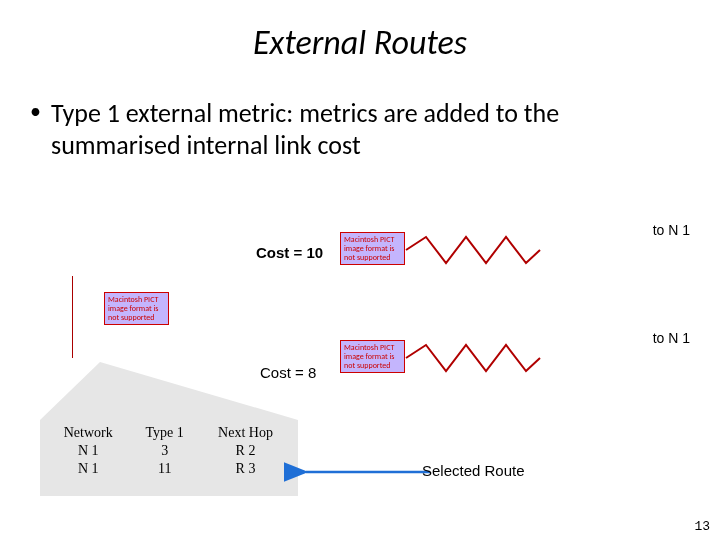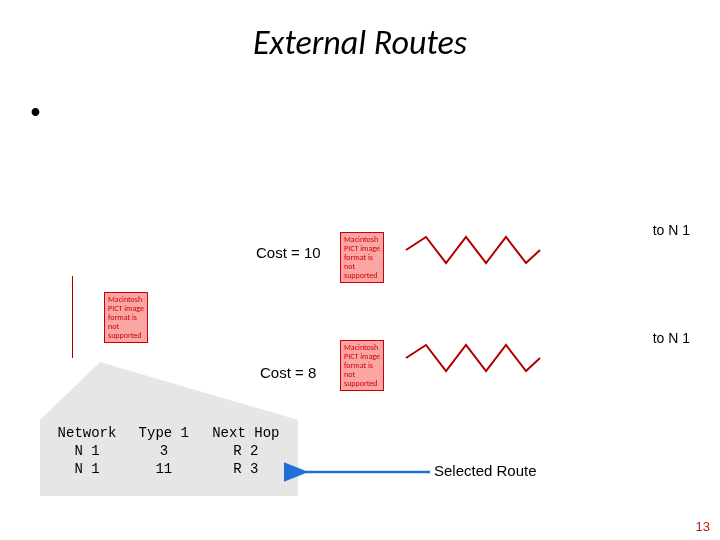--- a/index.html
+++ b/index.html
@@ -3,50 +3,51 @@
 <meta charset="utf-8">
 <style>
   * { box-sizing: border-box; margin: 0; padding: 0; }
   html, body { width: 720px; height: 540px; background: #fff; font-family: Calibri, Arial, sans-serif; color: #000; position: relative; overflow: hidden; }
   .title { width: 100%; text-align: center; font-size: 34px; font-weight: 400; margin-top: 22px; font-style: italic; }
   .bullet-row { display: flex; align-items: flex-start; margin-top: 34px; padding-left: 30px; padding-right: 36px; }
   .bullet-dot { font-size: 22px; line-height: 30px; margin-right: 10px; }
   .bullet-text { font-size: 26px; line-height: 32px; font-weight: 400; }
   .abs { position: absolute; }
   .vert-red { border-left: 1px solid #a00; height: 80px; }
-  .pict-box { border: 1px solid #c00; color: #c00; font-size: 8px; line-height: 9px; padding: 2px 3px; background: #fca5a5; width: 44px; }
+  .pict-box { border: 1px solid #c00; color: #c00; font-size: 8px; line-height: 9px; padding: 2px 3px; background: #c4b5fd; width: 65px; }
   .cost-lbl { font-family: Verdana, Geneva, sans-serif; font-size: 15px; }
   .ext-lbl { font-family: Verdana, Geneva, sans-serif; font-size: 14px; text-align: right; }
   .sel-route { font-family: Verdana, Geneva, sans-serif; font-size: 15px; }
-  .table-wrap { position: absolute; left: 40px; top: 420px; width: 258px; background: #e6e6e6; padding: 4px 6px 8px 6px; font-family: Liberation Mono, monospace; font-size: 14px; }
+  .table-wrap { position: absolute; left: 40px; top: 420px; width: 258px; background: #e6e6e6; padding: 4px 6px 8px 6px; font-family: Liberation Serif, serif; font-size: 14px; }
   .tbl { width: 100%; border-collapse: collapse; }
   .tbl td, .tbl th { font-weight: 400; text-align: center; padding: 0 4px; line-height: 18px; }
-  .page-num { position: absolute; right: 10px; bottom: 6px; font-size: 13px; color: #b91c1c; font-family: Liberation Sans, sans-serif; }
+  .page-num { position: absolute; right: 10px; bottom: 6px; font-size: 13px; color: #000000; font-family: Liberation Mono, monospace; }
   svg { position: absolute; overflow: visible; }
 </style>
 </head>
 <body>
 
 <div class="title">External Routes</div>
 
 <div class="bullet-row">
   <span class="bullet-dot">•</span>
+  <span class="bullet-text">Type 1 external metric: metrics are added to the summarised internal link cost</span>
 </div>
 
 <div class="abs vert-red" style="left:72px; top:276px; height:82px;"></div>
 
 <div class="abs pict-box" style="left:104px; top:292px;">Macintosh PICT image format is not supported</div>
 <div class="abs pict-box" style="left:340px; top:232px;">Macintosh PICT image format is not supported</div>
 <div class="abs pict-box" style="left:340px; top:340px;">Macintosh PICT image format is not supported</div>
 
 <svg style="left:40px; top:300px; width:270px; height:196px;">
   <polygon points="60,62 258,120 258,196 0,196 0,120" fill="#e6e6e6"></polygon>
 </svg>
 
-<div class="abs cost-lbl" style="left:256px; top:244px;">Cost = 10</div>
+<div class="abs cost-lbl" style="left:256px; top:244px;font-weight:bold;">Cost = 10</div>
 <div class="abs cost-lbl" style="left:260px; top:364px;">Cost = 8</div>
 
 <div class="abs ext-lbl" style="left:530px; top:222px; width:160px;">
   <div>to N 1</div>
 </div>
 <div class="abs ext-lbl" style="left:530px; top:330px; width:160px;">
   <div>to N 1</div>
 </div>
 
 <svg style="left:0; top:0; width:720px; height:540px; pointer-events:none;">
@@ -80,15 +81,15 @@
 
 <svg style="left:0; top:0; width:720px; height:540px; pointer-events:none;">
   <defs>
     <marker id="arrowhead" markerWidth="10" markerHeight="8" refX="1" refY="4" orient="auto">
       <polygon points="10 0, 0 4, 10 8" fill="#1f6fd6"></polygon>
     </marker>
   </defs>
   <line x1="430" y1="472" x2="306" y2="472" stroke="#1f6fd6" stroke-width="2.5" marker-end="url(#arrowhead)"></line>
 </svg>
 
-<div class="abs sel-route" style="left:434px; top:462px;text-align:center;">Selected Route</div>
+<div class="abs sel-route" style="left:422px; top:462px;text-align:center;">Selected Route</div>
 
 <div class="page-num">13</div>
 
 </body></html>

